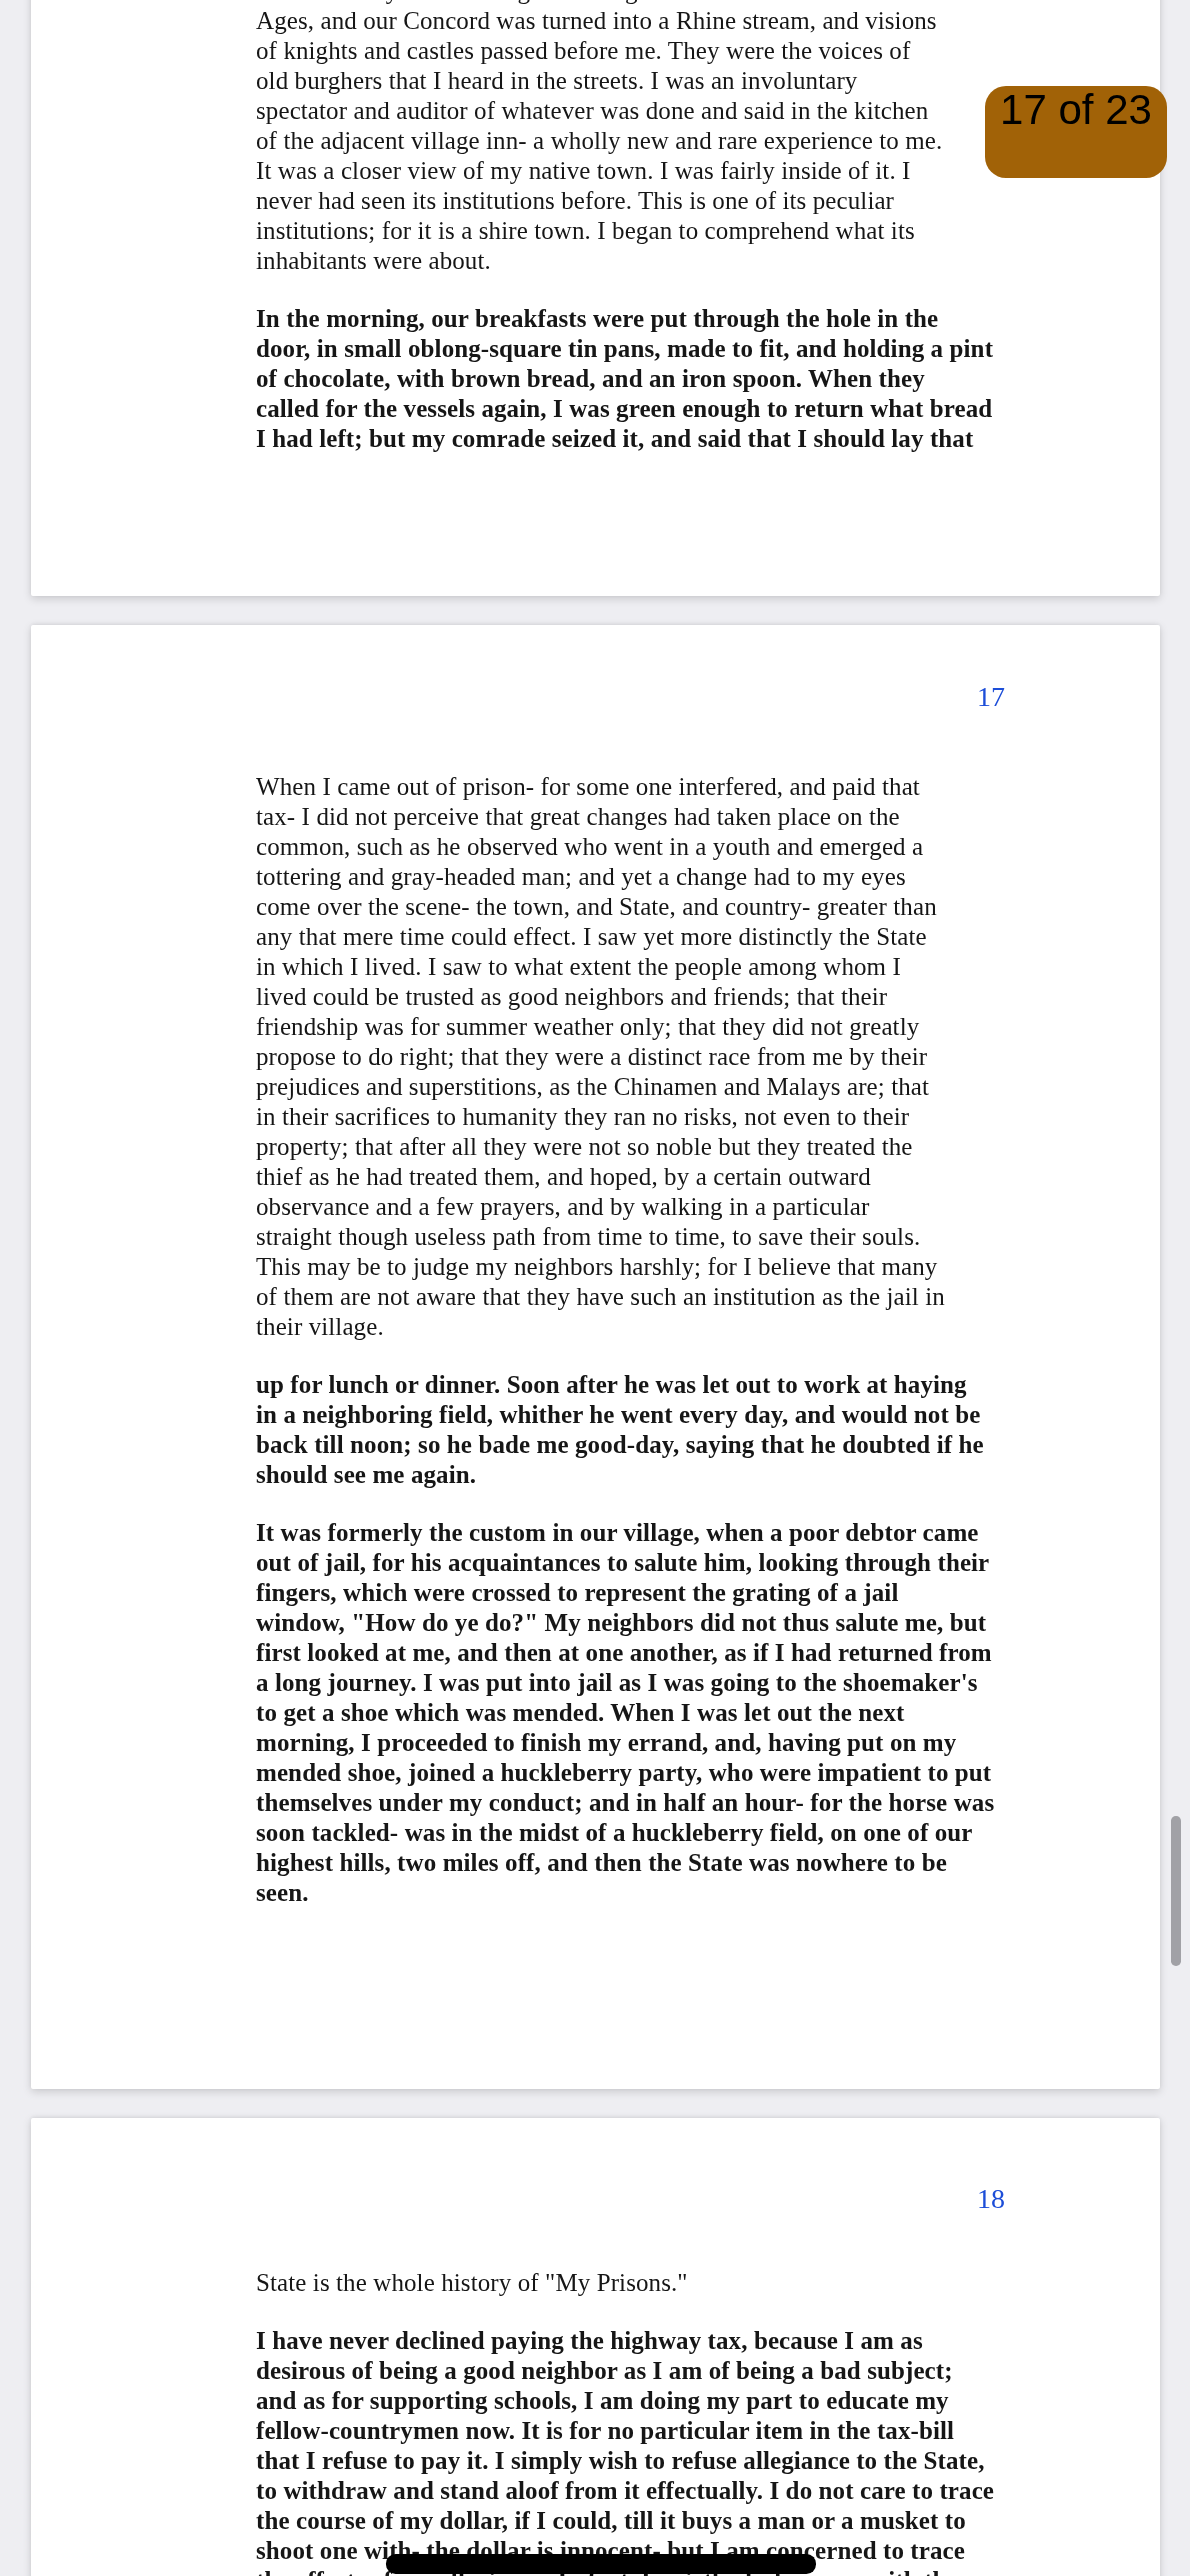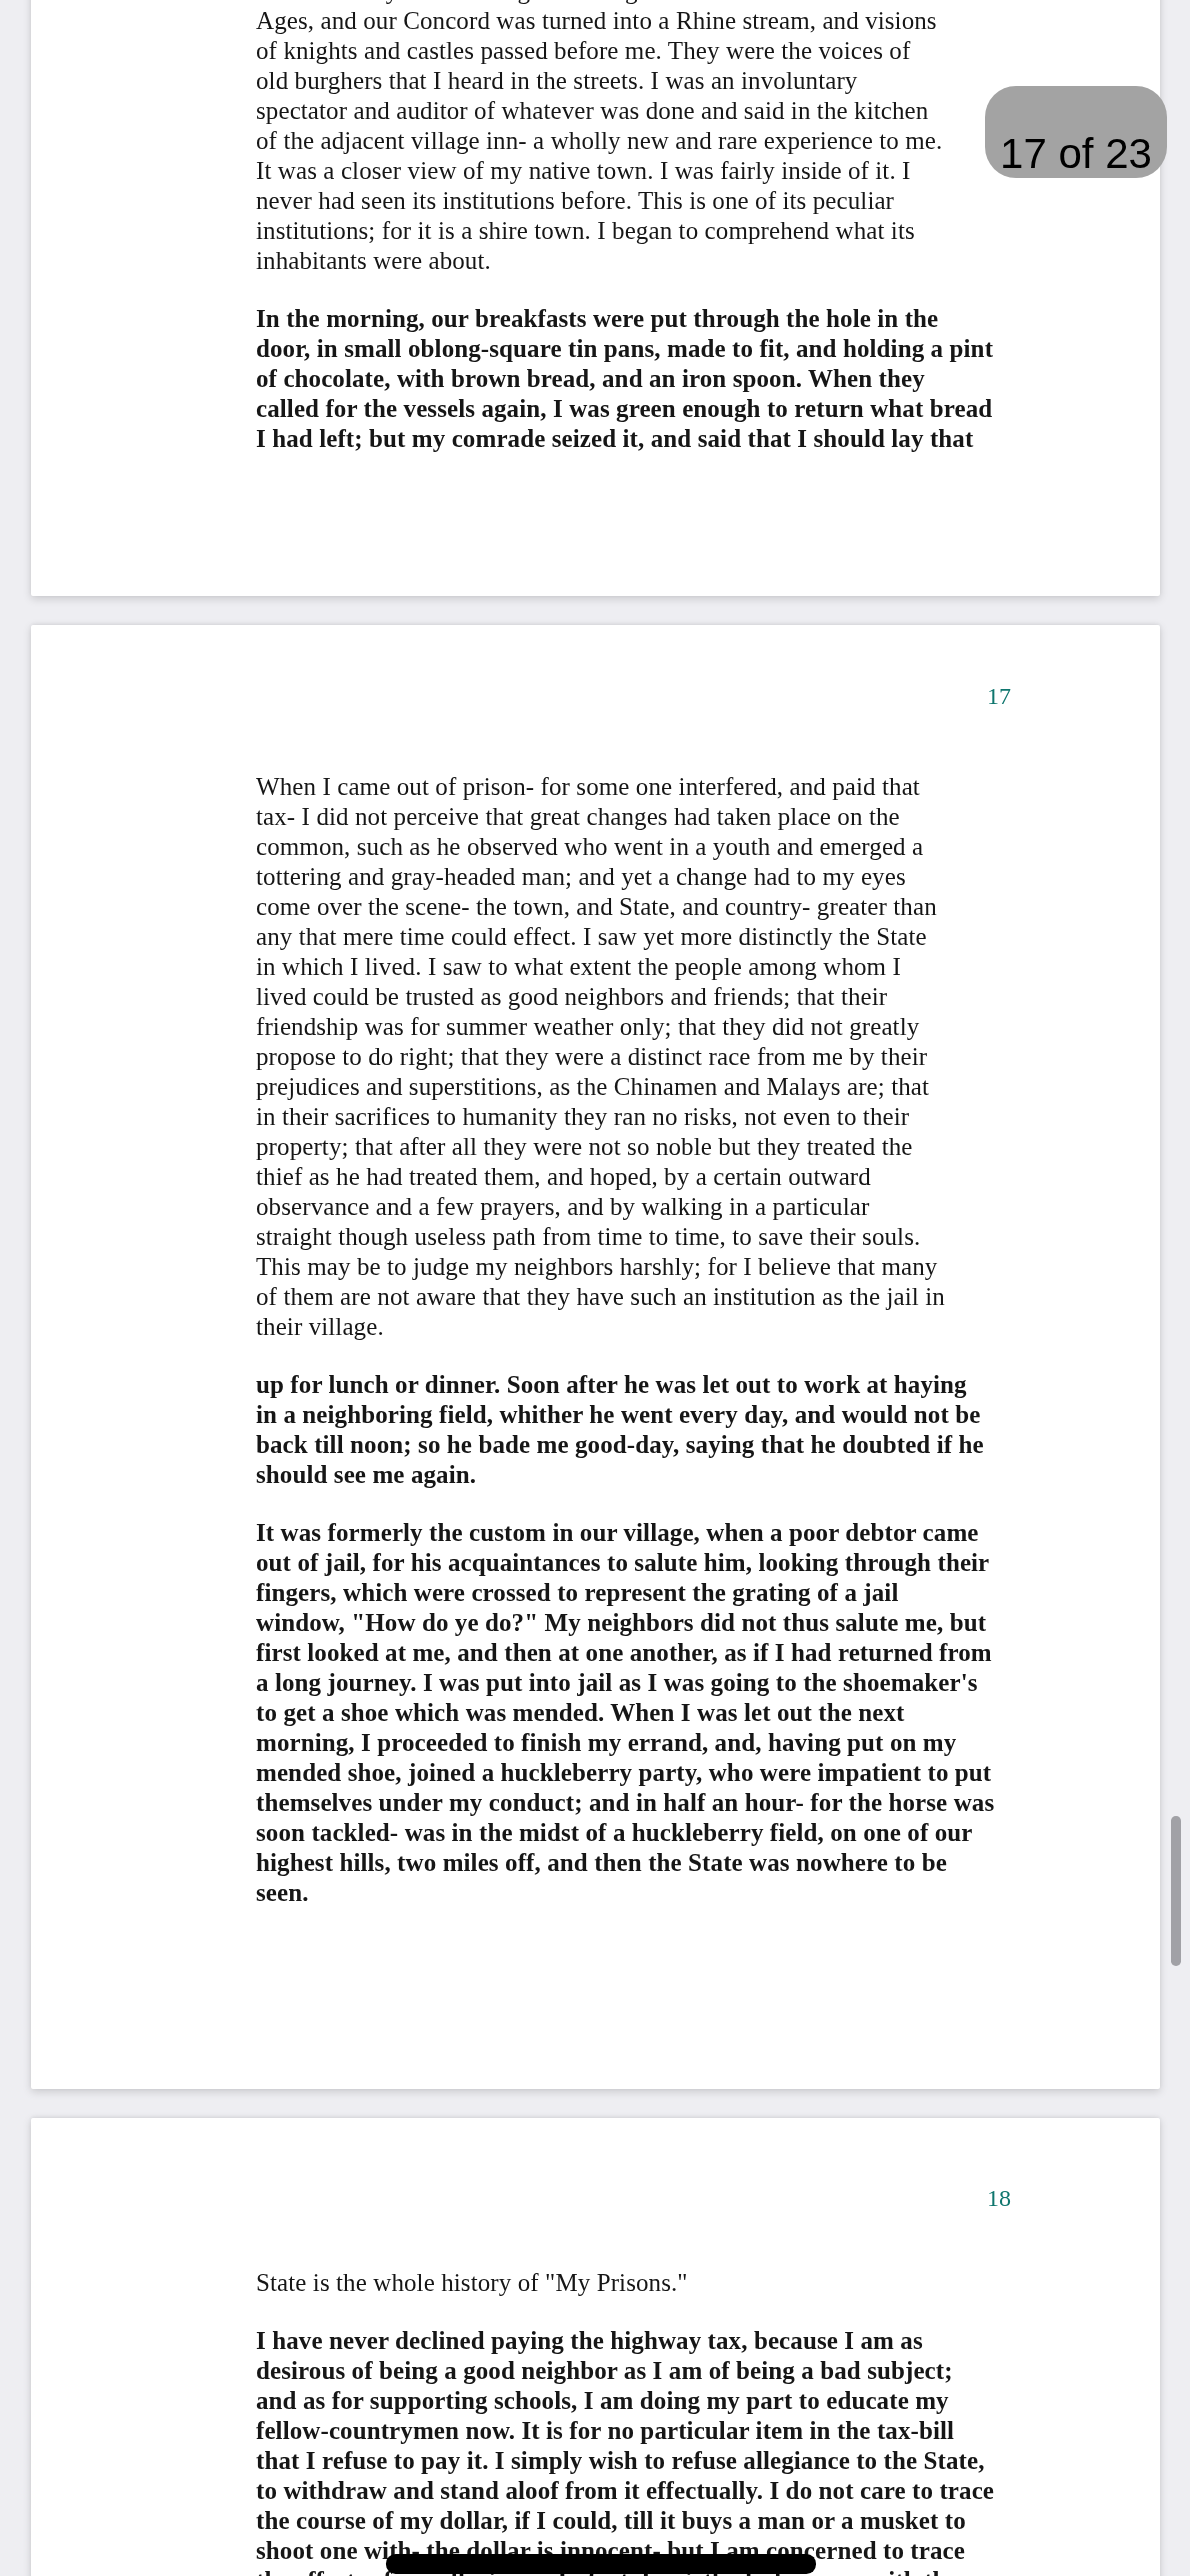--- a/index.html
+++ b/index.html
@@ -36,38 +36,38 @@
     white-space: pre;
     font-size: 25px;
     line-height: 30px;
     color: #161616;
     letter-spacing: 0.1px;
   }
   .para + .para { margin-top: 28px; font-weight: bold; }
 
   .pagenum {
     position: absolute;
-    right: 149px;
-    font-size: 24px;
+    right: 155px;
+    font-size: 28px;
     line-height: 23px;
-    color: #0f766e;
+    color: #1d4ed8;
   }
   #page2 .pagenum { top: 60px; }
   #page3 .pagenum { top: 69px; }
 
   .page-indicator {
     position: absolute;
     top: 86px;
     right: 23px;
     width: 182px;
     height: 92px;
-    background: #a3a3a3;
-    border-radius: 31px;
+    background: #a16207;
+    border-radius: 21px;
     display: flex;
-    align-items: flex-end;
+    align-items: flex-start;
     justify-content: center;
     font-family: "Liberation Sans", sans-serif;
     font-size: 42px;
     color: #000000;
   }
 
   .scroll-thumb {
     position: absolute;
     left: 1171px;
     top: 1816px;

